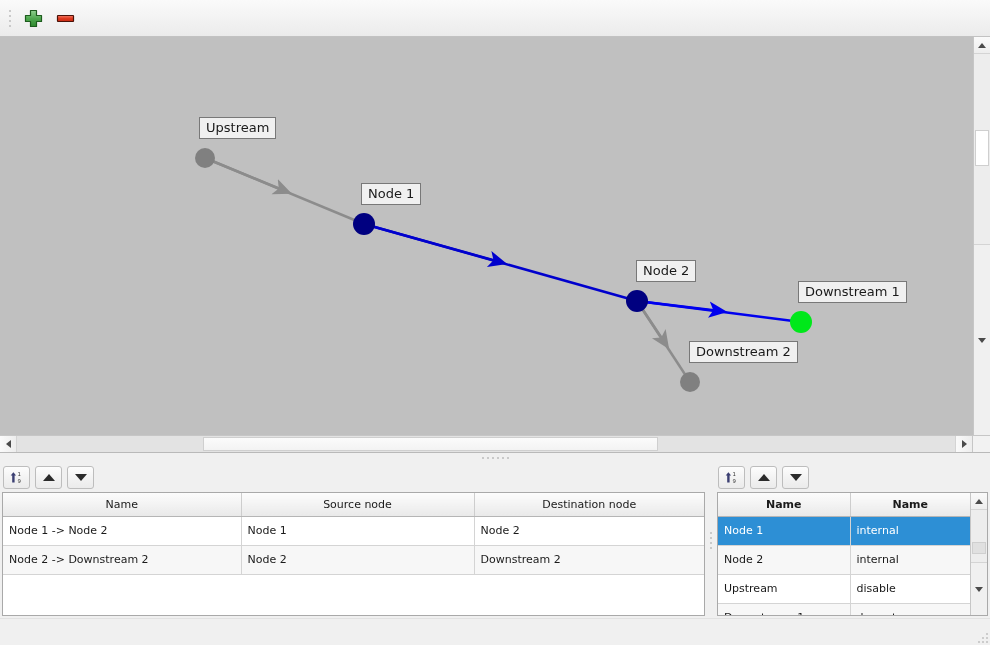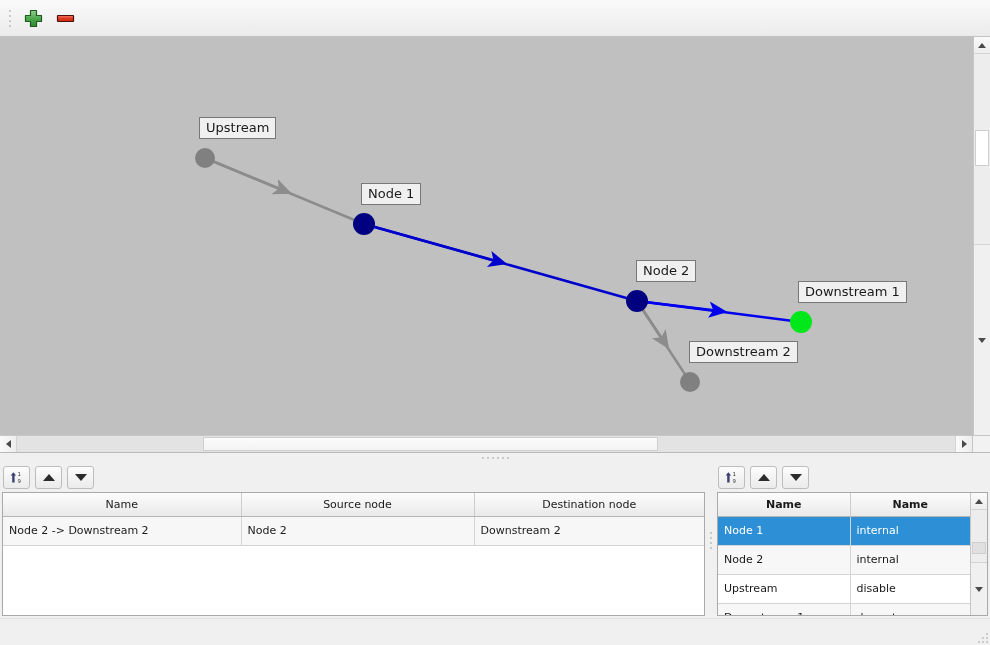--- a/index.html
+++ b/index.html
@@ -445,20 +445,25 @@
                 <col>
               </colgroup>
             <thead>
               <tr>
                 <th>Name</th>
                 <th>Source node</th>
                 <th>Destination node</th>
               </tr>
             </thead>
             <tbody>
+              <tr>
+                <td>Node 1 -&gt; Node 2</td>
+                <td>Node 1</td>
+                <td>Node 2</td>
+              </tr>
               <tr class="alt">
                 <td>Node 2 -&gt; Downstream 2</td>
                 <td>Node 2</td>
                 <td>Downstream 2</td>
               </tr>
 
             </tbody>
           </table>
         </div>
       </div>

